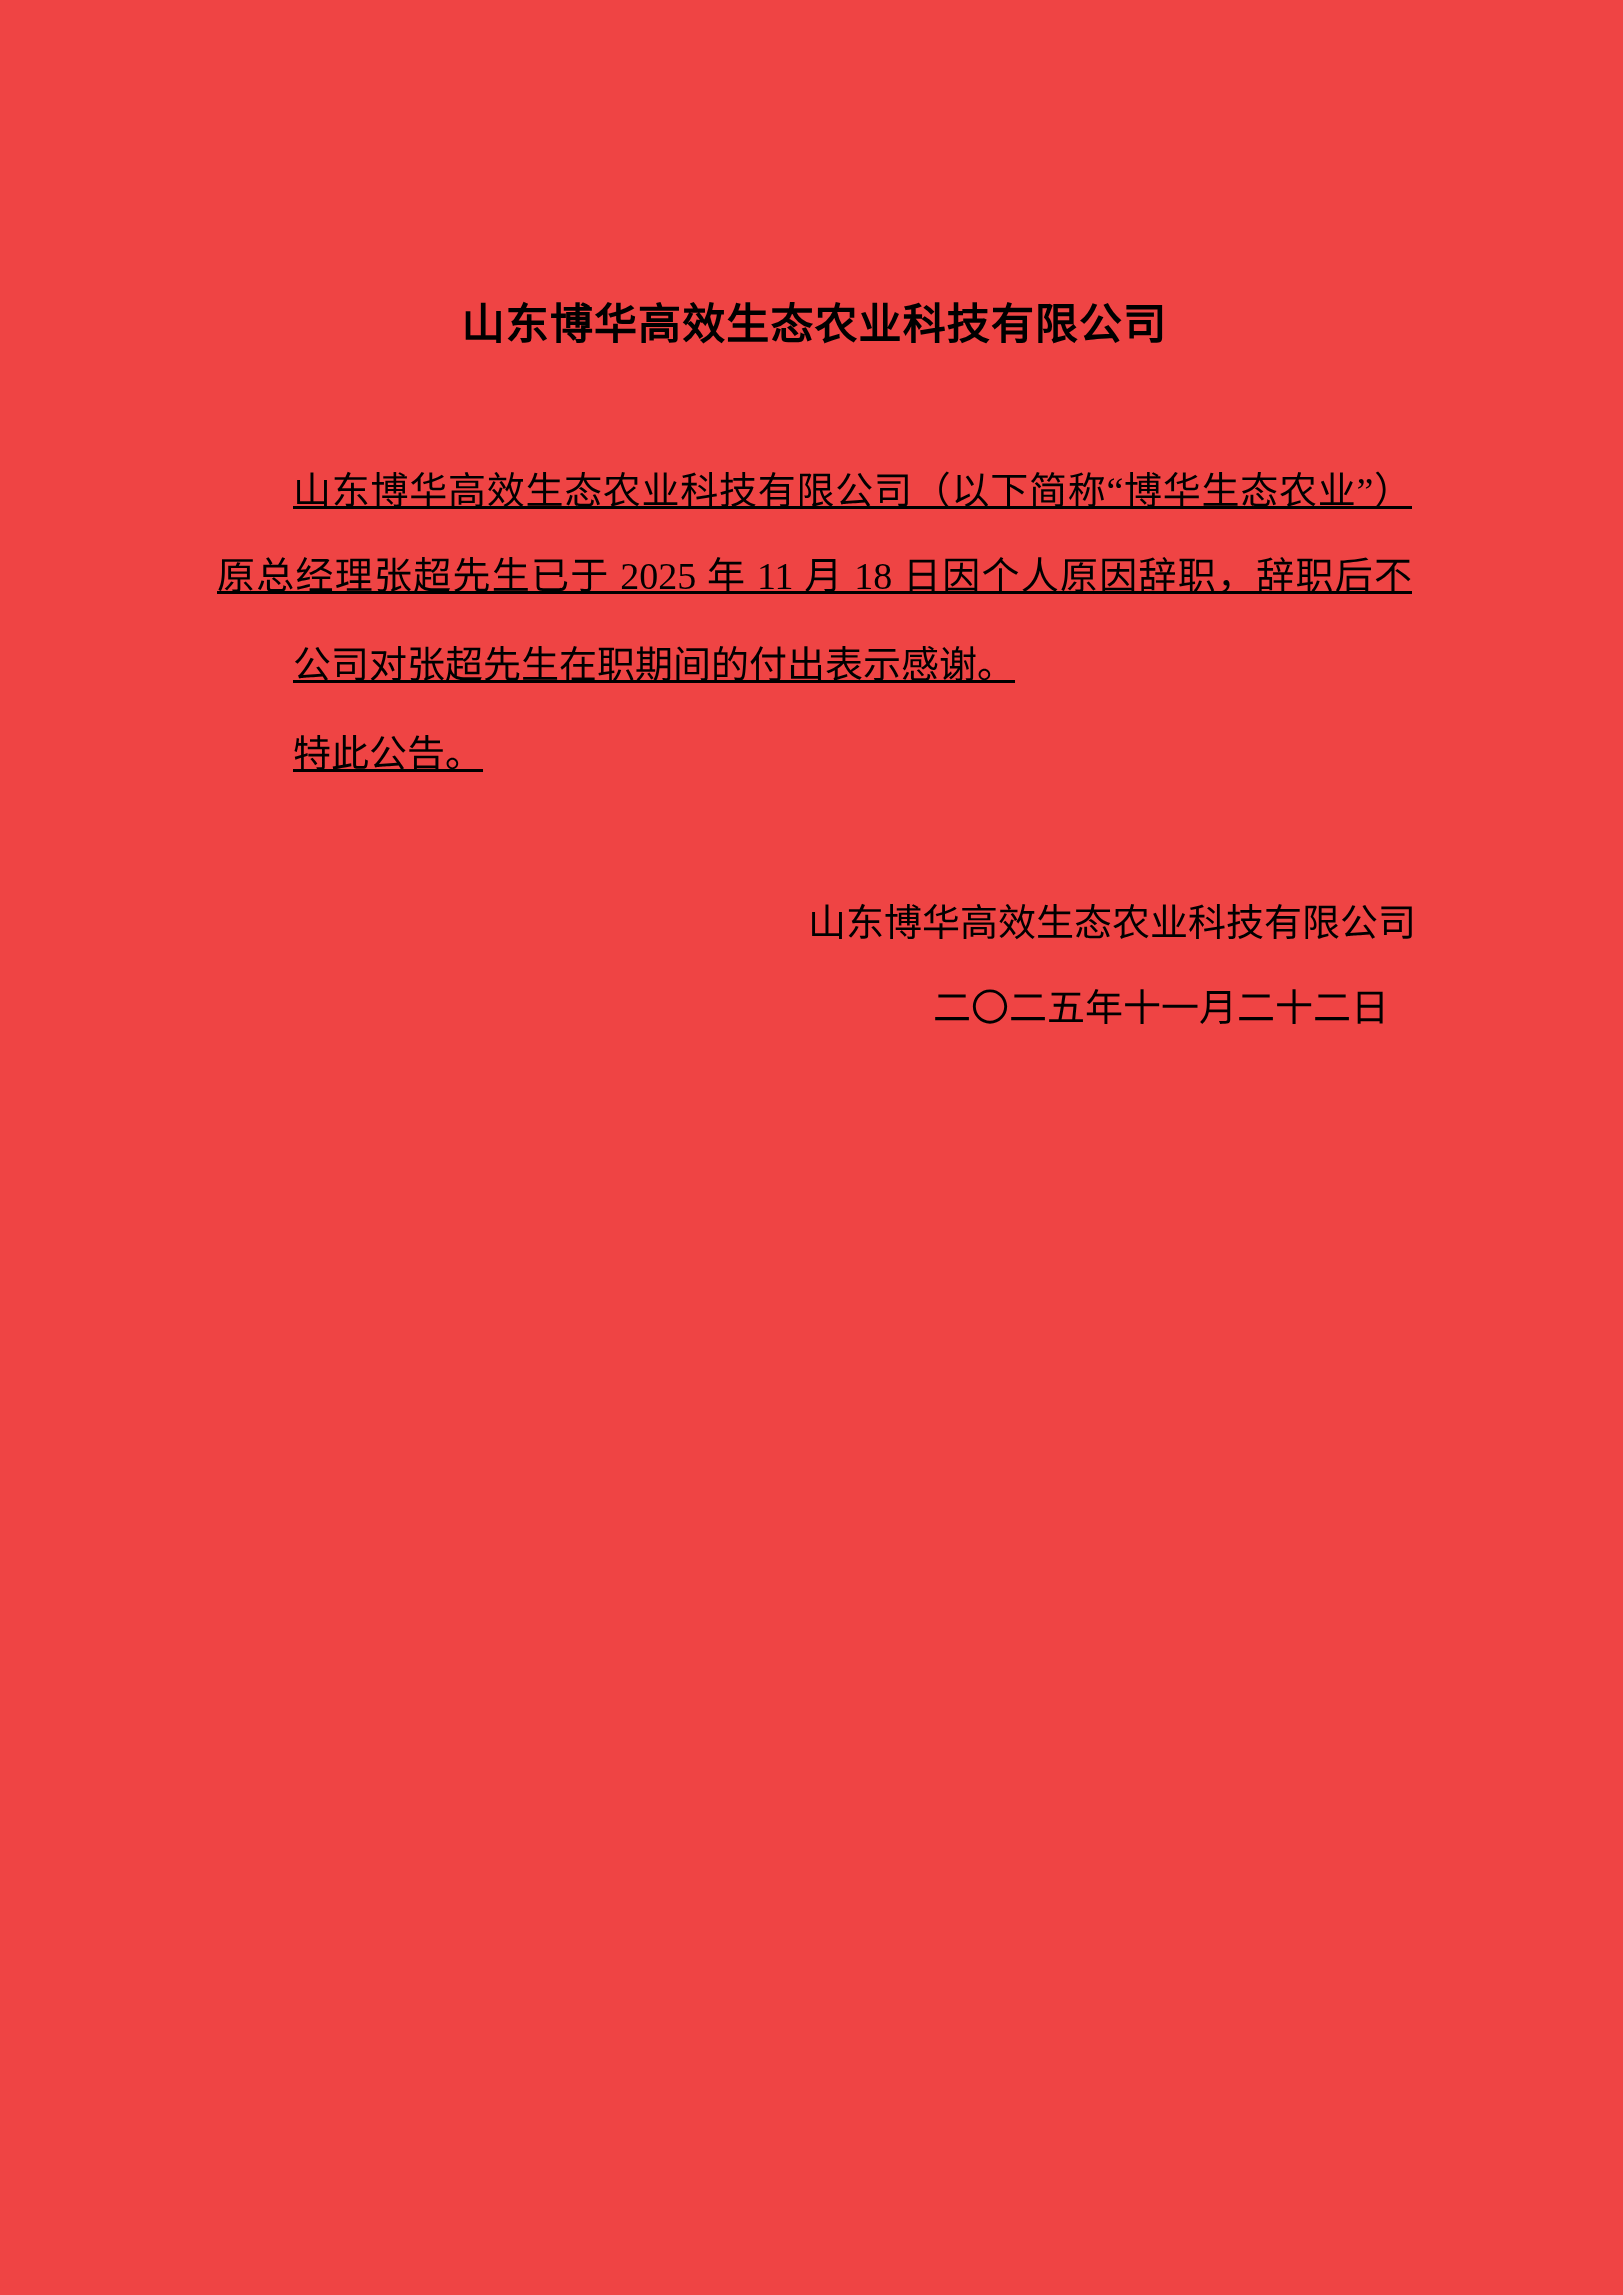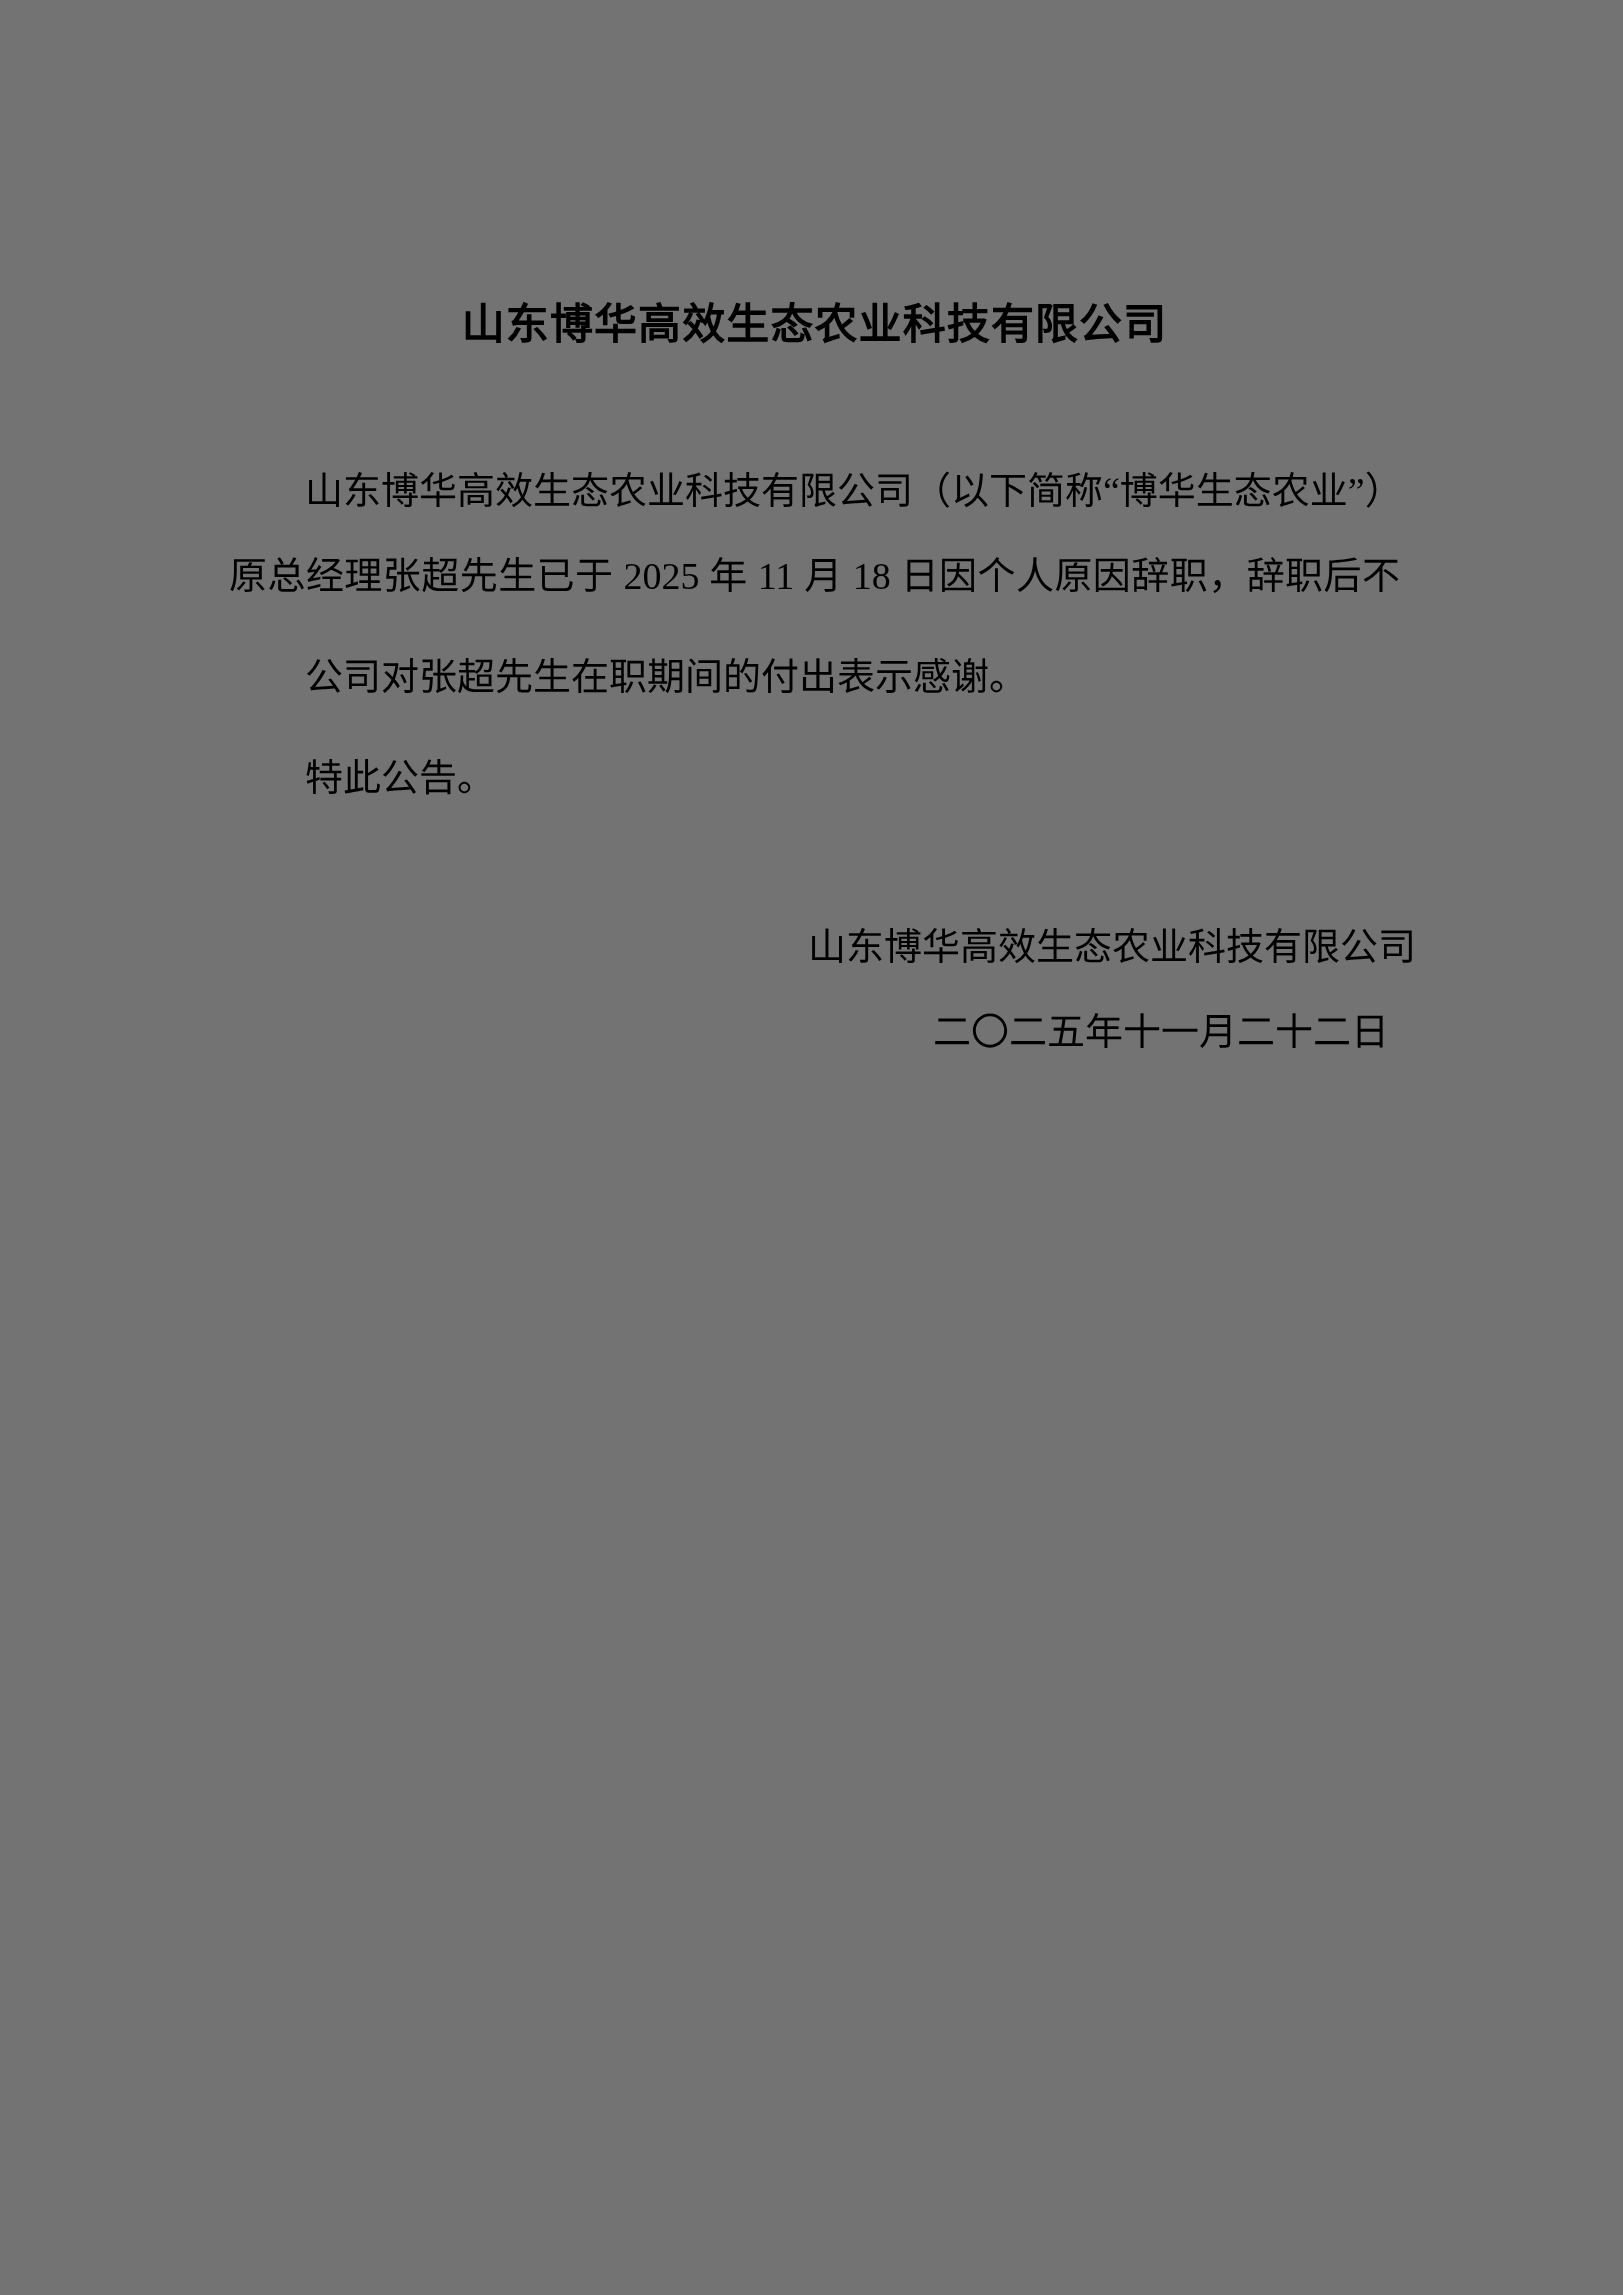--- a/index.html
+++ b/index.html
@@ -4,21 +4,21 @@
 <style>
   html, body {
     margin: 0;
     padding: 0;
     background: #ffffff;
   }
   .page {
     position: relative;
     width: 1623px;
     height: 2295px;
-    background: #737373;
+    background: #ef4444;
     color: #000000;
     font-family: "Liberation Serif", serif;
     overflow: hidden;
     box-sizing: border-box;
   }
   .content {
     box-sizing: border-box;
     padding: 0 207px 0 213px;
     width: 100%;
   }
@@ -42,21 +42,22 @@
     text-align: justify;
     text-align-last: justify;
   }
   .body-line.last {
     text-align-last: left;
   }
   .indent-2 {
     text-indent: 2em;
   }
   .para {
-    margin: 16px;
+    margin: 4px;
+    text-decoration: underline;
   }
   .signature-block {
     margin-top: 84px;
     font-size: 38px;
     line-height: 85px;
     text-align: right;
   }
   .signature-date {
     padding-right: 27px;
   }

